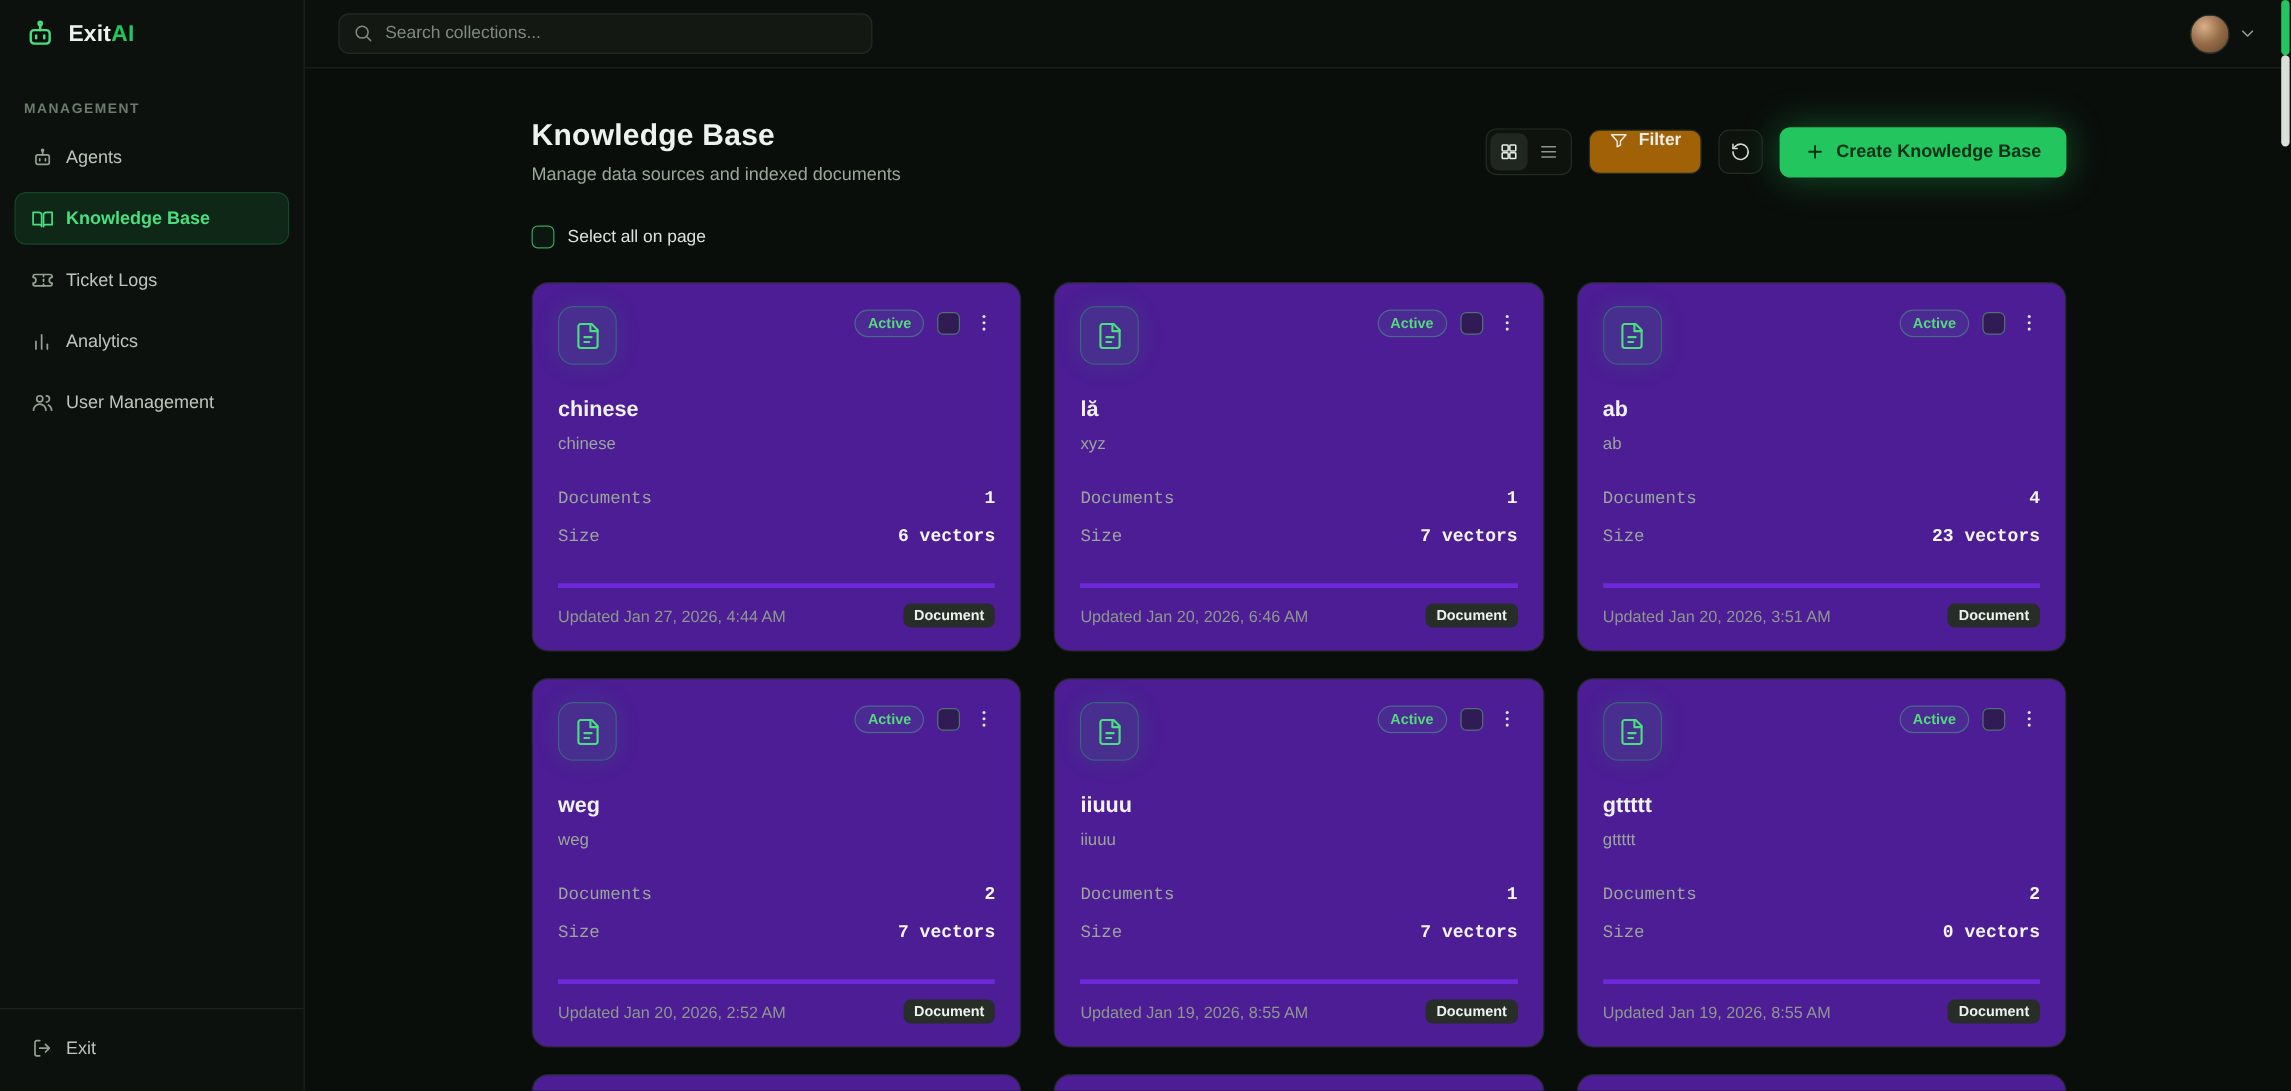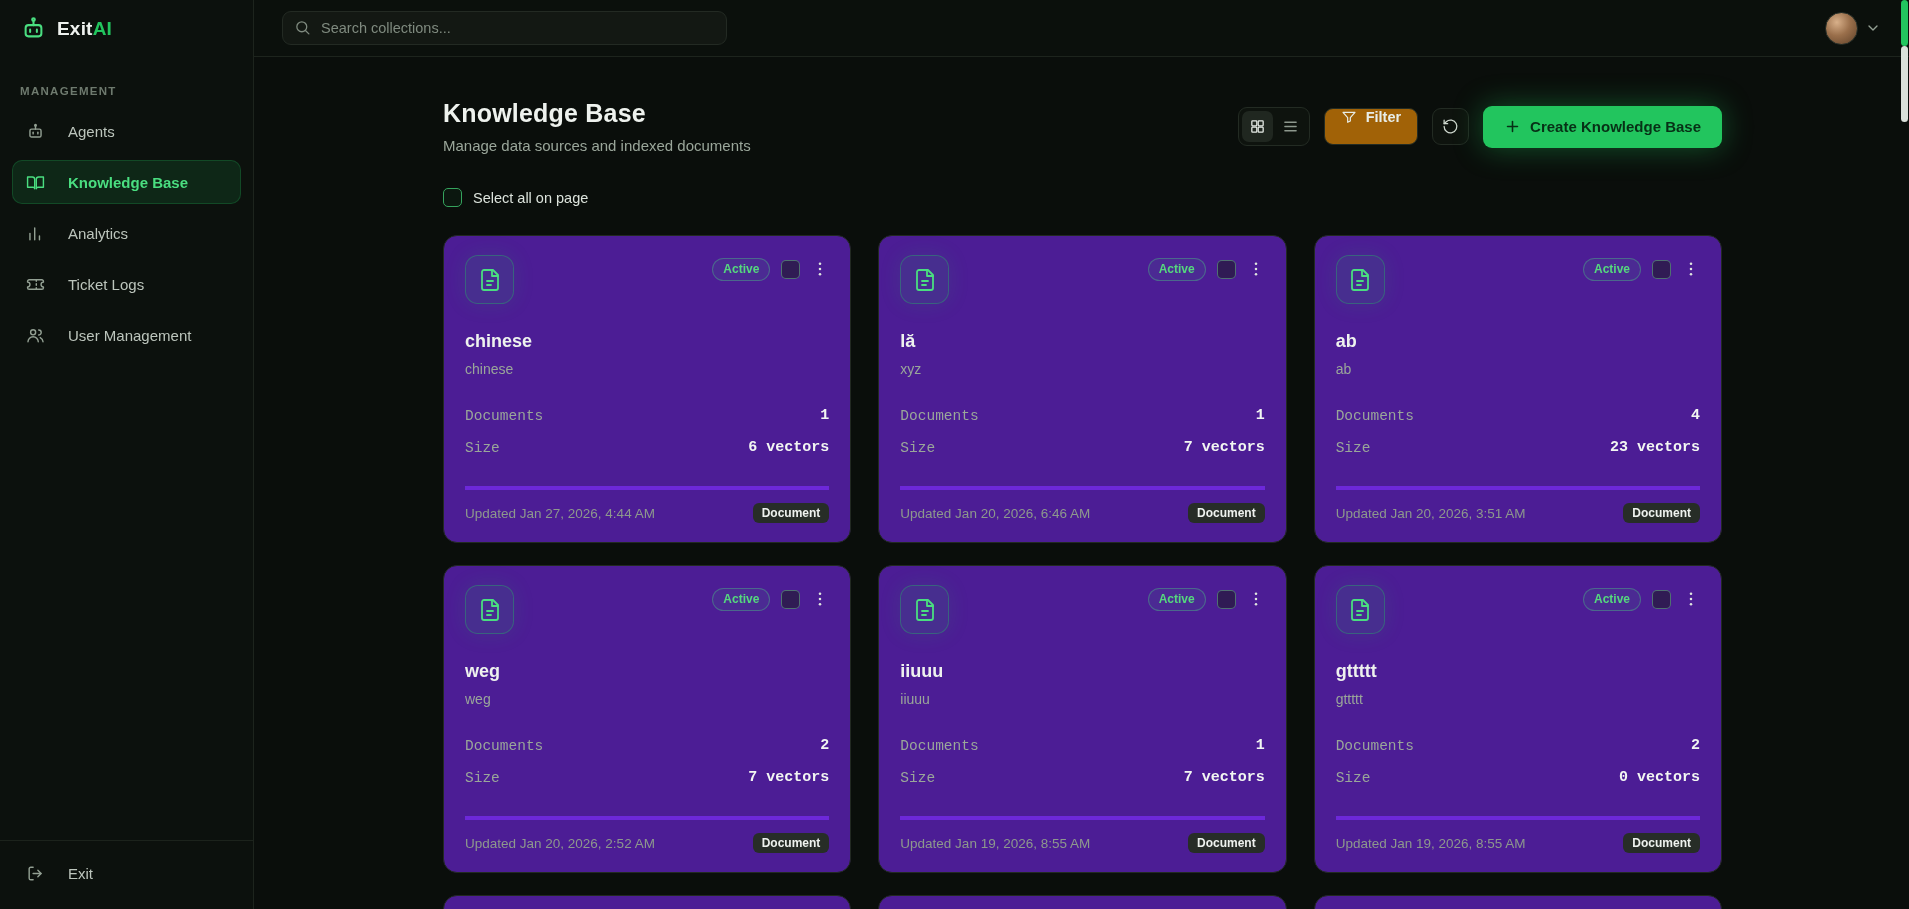--- a/index.html
+++ b/index.html
@@ -12,21 +12,21 @@
   .app { display:flex; width:100%; height:100%; }
 
   
   .sidebar { flex:0 0 254px; width:254px; background:#0c110d; border-right:1px solid #1d241d; position:relative; }
   .logo-row { height:57px; display:flex; align-items:center; gap:10px; padding:0 20px; }
   .logo-icon { color:#4ade80; display:flex; }
   .logo-icon svg { width:27px; height:27px; }
   .logo-text { font-size:19px; font-weight:800; letter-spacing:.2px; }
   .logo-accent { color:#22c55e; }
   .section-label { margin:28px 20px 12px; font-size:11.5px; font-weight:700; letter-spacing:1.3px; color:#6e7a6e; }
-  .nav-item { margin:0 12px 7px; height:44px; border-radius:10px; display:flex; align-items:center; gap:23px; padding:0 13px; color:#bcc5bc; font-size:15px; cursor:pointer; border:1px solid transparent; }
+  .nav-item { margin:0 12px 7px; height:44px; border-radius:10px; display:flex; align-items:center; gap:10px; padding:0 13px; color:#bcc5bc; font-size:15px; cursor:pointer; border:1px solid transparent; }
   .nav-icon { display:flex; color:#93a093; }
   .nav-icon svg { width:19px; height:19px; }
   .nav-item.active { background:rgba(34,197,94,.13); border-color:rgba(34,197,94,.22); color:#4ade80; font-weight:700; }
   .nav-item.active .nav-icon { color:#4ade80; }
   .sidebar-footer { position:absolute; left:0; right:0; bottom:8px; border-top:1px solid #1c231c; padding:10px 12px 2px; }
   .sidebar-footer .nav-item { margin:0 0 4px; }
 
   
   .main { flex:1; display:flex; flex-direction:column; min-width:0; }
   .topbar { flex:0 0 57px; height:57px; border-bottom:1px solid #1d241d; background:#0b100c; display:flex; align-items:center; padding:0 28px;gap:40px; }
@@ -124,37 +124,37 @@
           <svg viewBox="0 0 24 24" fill="none" stroke="currentColor" stroke-width="1.8" stroke-linecap="round" stroke-linejoin="round">
               <path d="M2 5h6a3 3 0 0 1 3 3v12a2 2 0 0 0-2-2H2z"></path>
               <path d="M22 5h-6a3 3 0 0 0-3 3v12a2 2 0 0 1 2-2h7z"></path>
             </svg>
         </span>
         <span class="nav-label">Knowledge Base</span>
       </div>
       <div class="nav-item">
         <span class="nav-icon">
           <svg viewBox="0 0 24 24" fill="none" stroke="currentColor" stroke-width="1.8" stroke-linecap="round" stroke-linejoin="round">
-              <path d="M5 20v-8"></path>
-              <path d="M11 20V5"></path>
-              <path d="M17 20v-5"></path>
-            </svg>
-        </span>
-        <span class="nav-label">Analytics</span>
-      </div>
-      <div class="nav-item">
-        <span class="nav-icon">
-          <svg viewBox="0 0 24 24" fill="none" stroke="currentColor" stroke-width="1.8" stroke-linecap="round" stroke-linejoin="round">
               <path d="M2 9a3 3 0 0 1 0 6v1a2 2 0 0 0 2 2h16a2 2 0 0 0 2-2v-1a3 3 0 0 1 0-6V8a2 2 0 0 0-2-2H4a2 2 0 0 0-2 2Z"></path>
               <path d="M13 6v2"></path>
               <path d="M13 11v2"></path>
               <path d="M13 16v2"></path>
             </svg>
         </span>
         <span class="nav-label">Ticket Logs</span>
+      </div>
+      <div class="nav-item">
+        <span class="nav-icon">
+          <svg viewBox="0 0 24 24" fill="none" stroke="currentColor" stroke-width="1.8" stroke-linecap="round" stroke-linejoin="round">
+              <path d="M5 20v-8"></path>
+              <path d="M11 20V5"></path>
+              <path d="M17 20v-5"></path>
+            </svg>
+        </span>
+        <span class="nav-label">Analytics</span>
       </div>
       <div class="nav-item">
         <span class="nav-icon">
           <svg viewBox="0 0 24 24" fill="none" stroke="currentColor" stroke-width="1.8" stroke-linecap="round" stroke-linejoin="round">
               <circle cx="9" cy="8" r="3.2"></circle>
               <path d="M2.5 20a6.5 6.5 0 0 1 13 0"></path>
               <path d="M16 5a3.2 3.2 0 0 1 0 6.4"></path>
               <path d="M18 14.6a6.5 6.5 0 0 1 3.5 5.4"></path>
             </svg>
         </span>

